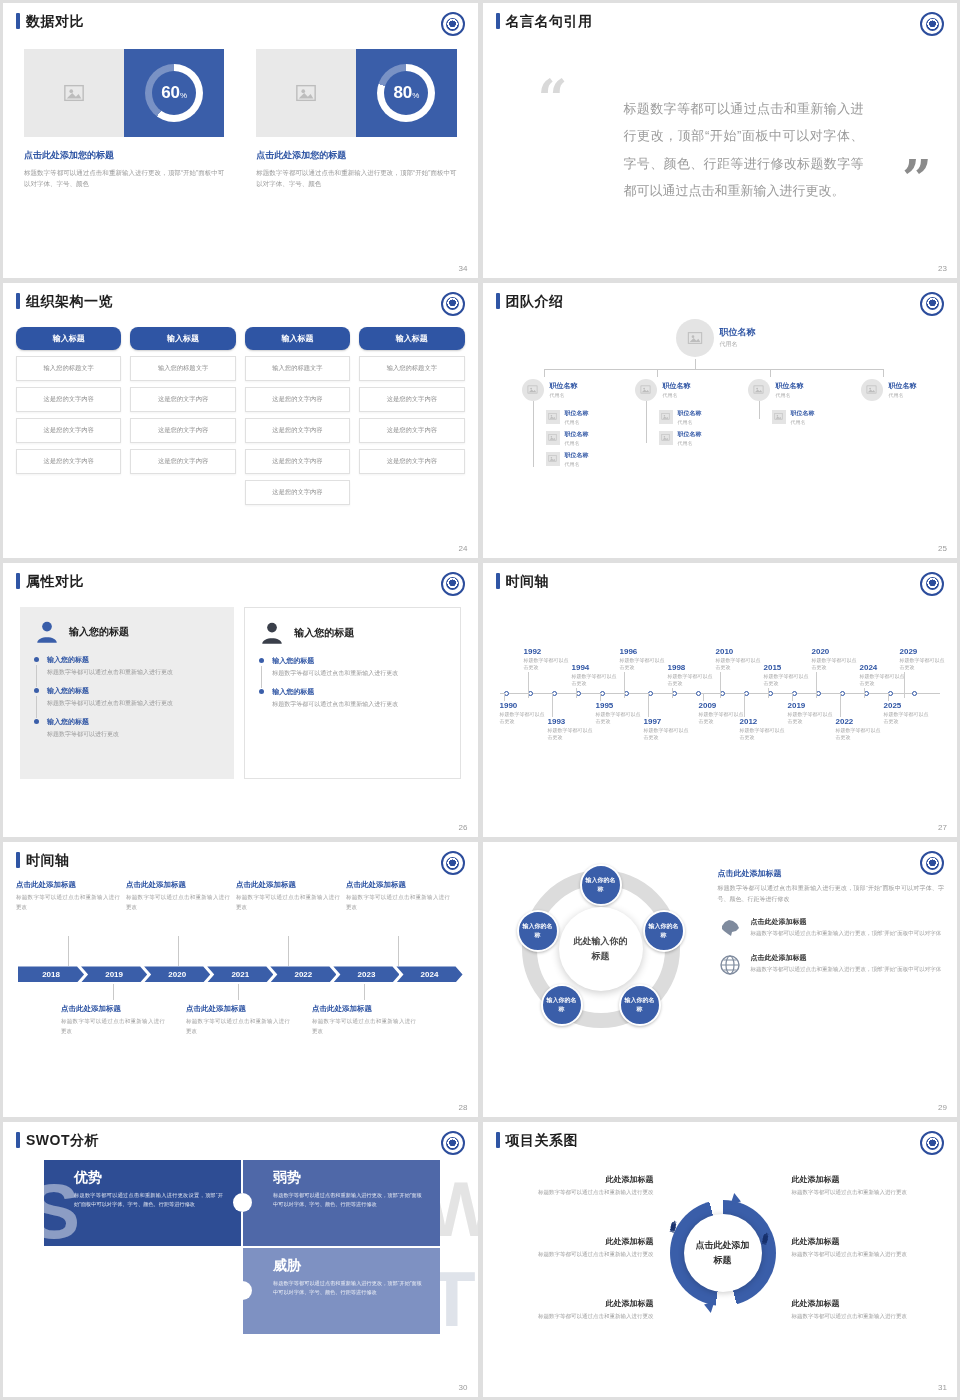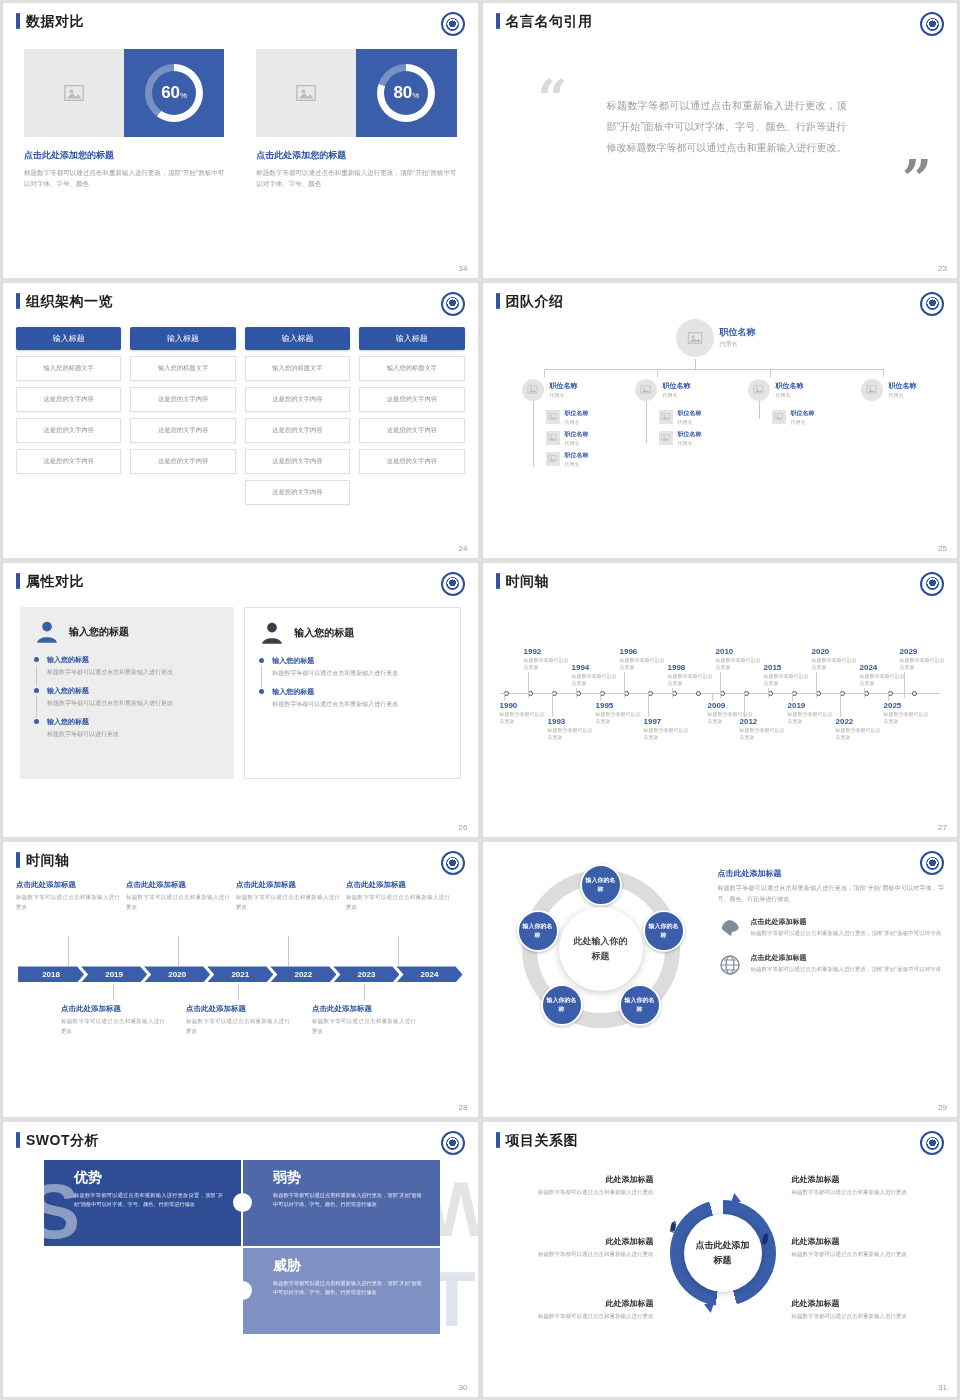--- a/index.html
+++ b/index.html
@@ -26,26 +26,26 @@
   .donut .val{position:relative;z-index:1;color:#fff;font-weight:bold;font-size:17px}
   .donut .val i{font-style:normal;font-size:8px;font-weight:normal}
   .h22{margin-top:12px;font-size:9px;font-weight:bold;color:#2f55a4}
   .p22{margin-top:5px;font-size:6.5px;color:#9a9a9a;line-height:1.7;text-align:justify}
 
   
   .s23{position:relative;margin-top:26px;height:180px}
   .q{font-family:"DejaVu Serif","Liberation Serif",serif;font-weight:bold;line-height:1}
   .q-open{position:absolute;left:42px;top:14px;font-size:52px;color:#d9d9d9}
   .q-close{position:absolute;right:12px;bottom:34px;font-size:52px;color:#8b8b8b}
-  .quote{position:absolute;left:111px;top:36px;width:240px;font-size:10px;color:#9a9a9a;line-height:2.1;text-align:justify}
+  .quote{position:absolute;left:128px;top:36px;width:240px;font-size:13px;color:#9a9a9a;line-height:2.1;text-align:justify}
 
   
   .s24{display:flex;gap:9px;margin-top:14px}
   .s24 .col{flex:1;display:flex;flex-direction:column;gap:6px}
-  .pill{background:#2f55a4;color:#fff;font-size:8px;font-weight:normal;text-align:center;padding:6px 0;border-radius:2px;box-shadow:0 1px 2px rgba(0,0,0,.2)}
+  .pill{background:#2f55a4;color:#fff;font-size:8px;font-weight:bold;text-align:center;padding:6px 0;border-radius:8px;box-shadow:0 1px 2px rgba(0,0,0,.2)}
   .box{border:1px solid #e0e0e0;background:#fff;font-size:6.3px;color:#8a8a8a;text-align:center;padding:7px 0;box-shadow:0 1px 2px rgba(0,0,0,.05)}
 
   
   .s25{position:relative;height:205px;margin-top:4px}
   .node{position:absolute;display:flex;align-items:center;gap:6px}
   .ncir{border-radius:50%;background:#e4e4e4;display:flex;align-items:center;justify-content:center;flex:0 0 auto}
   .ncir.big{width:38px;height:38px}
   .ncir.mid{width:22px;height:22px}
   .nsq{width:14px;height:14px;background:#e4e4e4;display:flex;align-items:center;justify-content:center;flex:0 0 auto}
   .ntxt b{display:block;font-size:9px;color:#2f55a4}
@@ -548,21 +548,21 @@
           <span>标题数字等都可以点击更改</span>
         </div>
       <div class="t27 bot" style="left:100px">
           <b>1995</b>
           <span>标题数字等都可以点击更改</span>
         </div>
       <div class="t27 bot far" style="left:148px">
           <b>1997</b>
           <span>标题数字等都可以点击更改</span>
         </div>
-      <div class="t27 bot" style="left:212px">
+      <div class="t27 bot" style="left:203px">
           <b>2009</b>
           <span>标题数字等都可以点击更改</span>
         </div>
       <div class="t27 bot far" style="left:244px">
           <b>2012</b>
           <span>标题数字等都可以点击更改</span>
         </div>
       <div class="t27 bot" style="left:292px">
           <b>2019</b>
           <span>标题数字等都可以点击更改</span>

